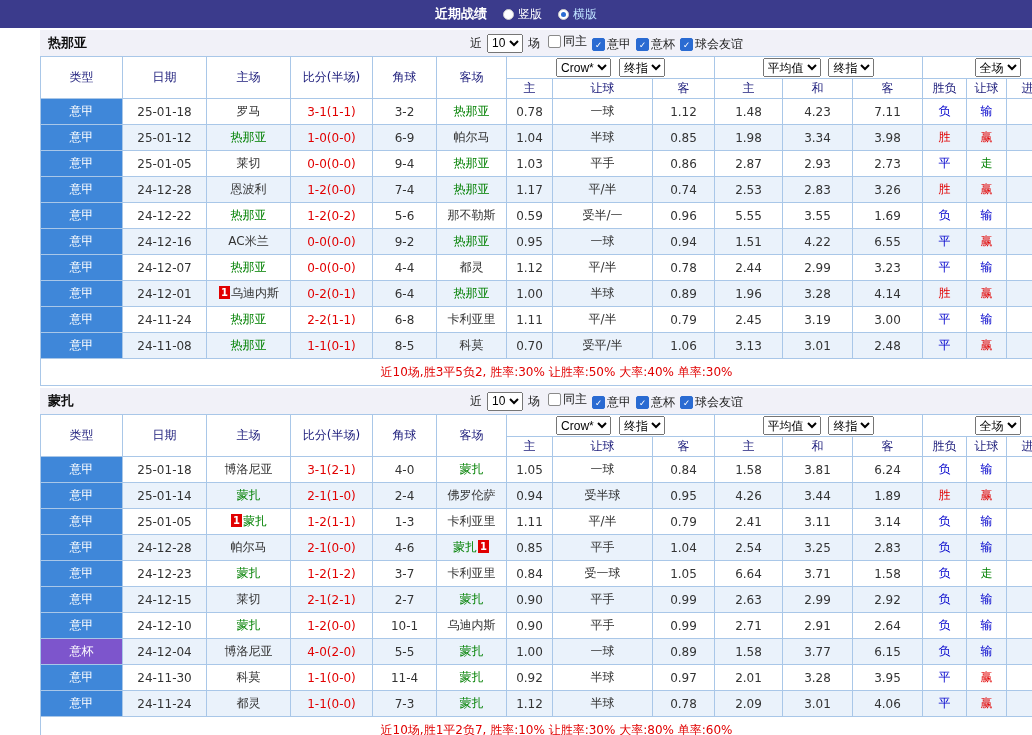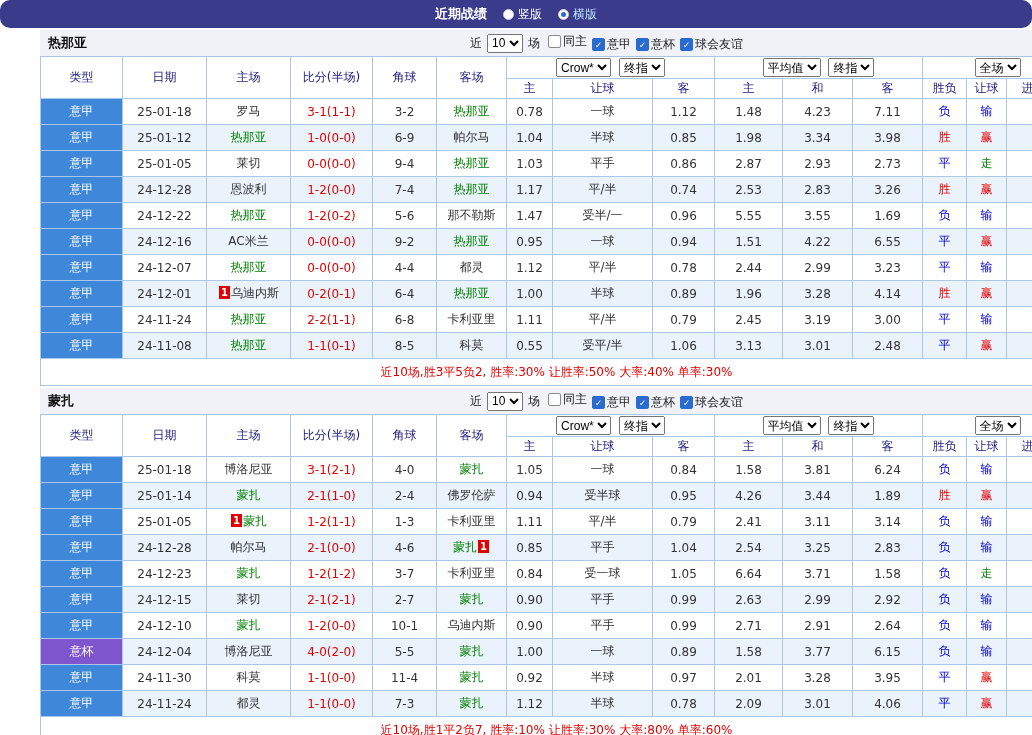--- a/index.html
+++ b/index.html
@@ -2,21 +2,21 @@
 <html style="--topbar-bg: #3B3B8C; --league-bg: #3F87D9; --cup-bg: #7D55CC; --grid: #A9C7E8; --row-alt: #EAF2FB; --strip-bg: #F1F1F8; --red: #E10000; --green: #008000; --blue: #0000CC; --check-blue: #2A6BD2;"><head>
 <meta charset="utf-8">
 <style>
   :root{
     --topbar-bg:#3B3B8C; --league-bg:#3F87D9; --cup-bg:#7D55CC;
     --grid:#A9C7E8; --row-alt:#EAF2FB; --strip-bg:#F1F1F8;
     --red:#E10000; --green:#008000; --blue:#0000CC; --check-blue:#2A6BD2;
   }
   *{margin:0;padding:0;box-sizing:border-box;}
   body{width:1032px;font-family:"DejaVu Sans","Liberation Sans",sans-serif;font-size:12px;color:#222;background:#fff;}
-  .topbar{height:28px;background:var(--topbar-bg);display:flex;align-items:center;justify-content:center;gap:16px;color:#fff;border-radius:10px;}
+  .topbar{height:28px;background:var(--topbar-bg);display:flex;align-items:center;justify-content:center;gap:16px;color:#fff;}
   .topbar-title{font-weight:bold;font-size:13px;}
   .radio{display:inline-flex;align-items:center;gap:4px;cursor:pointer;font-size:12px;text-align:right;}
   .rcircle{width:11px;height:11px;border-radius:50%;background:#fff;border:1px solid #ccc;position:relative;flex:0 0 auto;}
   .radio.selected .rcircle::after{content:"";position:absolute;left:2px;top:2px;right:2px;bottom:2px;border-radius:50%;background:var(--check-blue);}
   .radio.selected{color:#BFE3FF;}
   .section{margin-top:2px;padding-left:40px;}
   .section-strip{position:relative;height:26px;background:var(--strip-bg);display:flex;align-items:center;}
   .team-title{font-weight:bold;font-size:13px;margin-left:8px;color:#111;}
   .filter{position:absolute;left:430px;display:flex;align-items:center;gap:3px;white-space:nowrap;}
   .check{display:inline-flex;align-items:center;gap:2px;margin-left:5px;cursor:pointer;font-family:Liberation Mono, monospace;}
@@ -198,21 +198,21 @@
             <td class="red">赢</td>
             <td class="red">大</td>
           </tr>
           <tr>
             <td class="league">意甲</td>
             <td>24-12-22</td>
             <td class="teamcell"><span class="team hl">热那亚</span></td>
             <td class="score">1-2(0-2)</td>
             <td>5-6</td>
             <td class="teamcell"><span class="team">那不勒斯</span></td>
-            <td>1.47</td>
+            <td>0.59</td>
             <td>受半/一</td>
             <td>0.96</td>
             <td>5.55</td>
             <td>3.55</td>
             <td>1.69</td>
             <td class="blue">负</td>
             <td class="blue">输</td>
             <td class="red">大</td>
           </tr>
           <tr class="alt">
@@ -283,21 +283,21 @@
             <td class="blue">输</td>
             <td class="red">大</td>
           </tr>
           <tr class="alt">
             <td class="league">意甲</td>
             <td>24-11-08</td>
             <td class="teamcell"><span class="team hl">热那亚</span></td>
             <td class="score">1-1(0-1)</td>
             <td>8-5</td>
             <td class="teamcell"><span class="team">科莫</span></td>
-            <td>0.55</td>
+            <td>0.70</td>
             <td>受平/半</td>
             <td>1.06</td>
             <td>3.13</td>
             <td>3.01</td>
             <td>2.48</td>
             <td class="blue">平</td>
             <td class="red">赢</td>
             <td class="green">小</td>
           </tr>
         </tbody>

